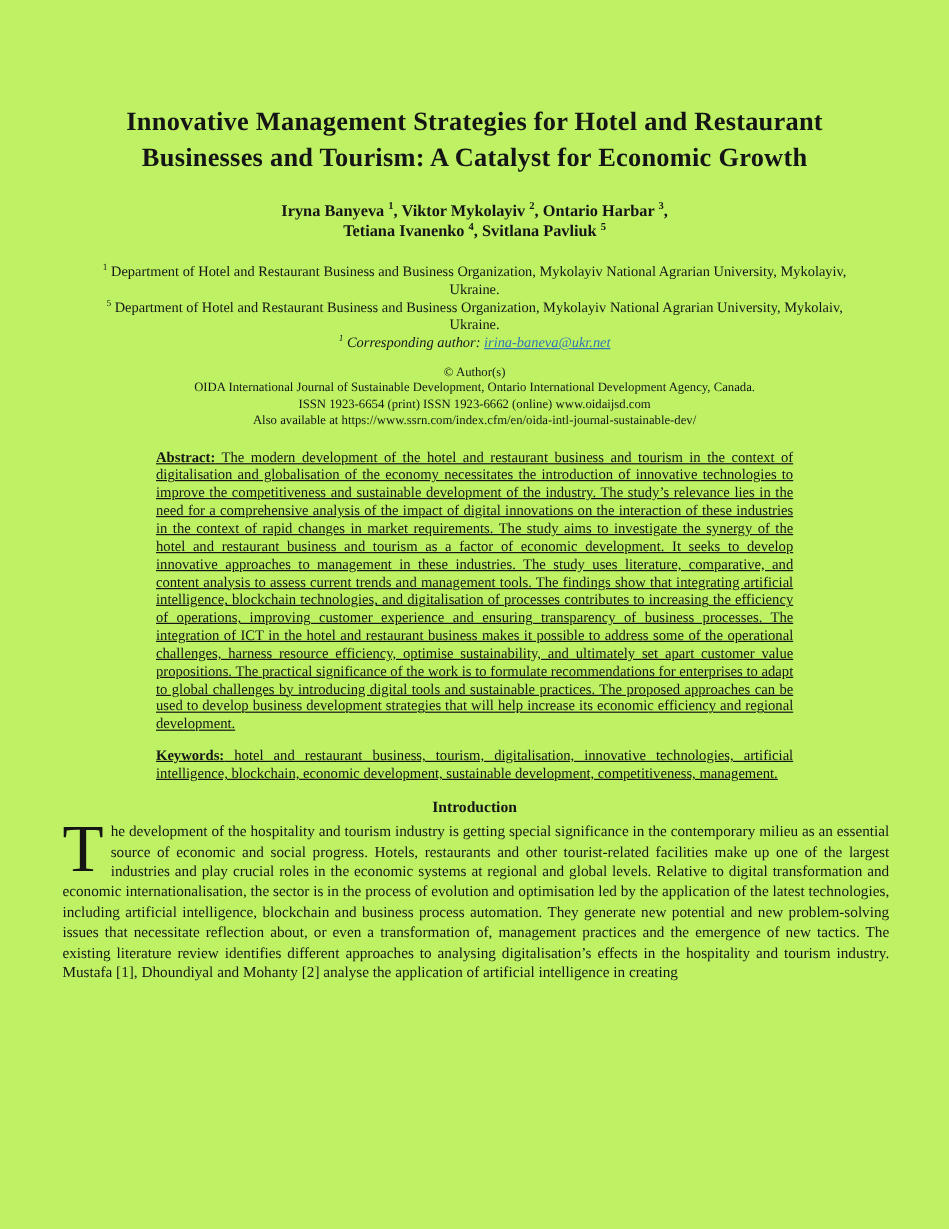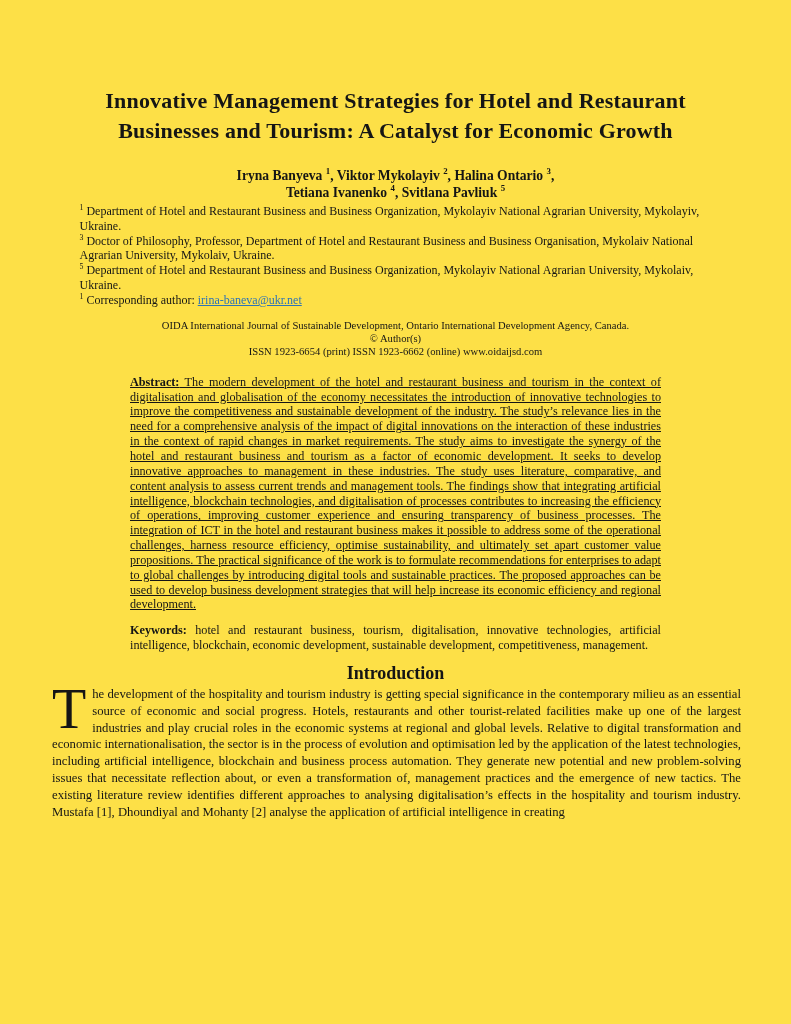--- a/index.html
+++ b/index.html
@@ -2,55 +2,55 @@
 <html><head>
 <meta charset="utf-8">
 <title>Paper</title>
 <style>
   html,body{margin:0;padding:0;}
   body{
     width:791px;height:1024px;background:#ffffff;color:#151515;
     font-family:"Liberation Serif", serif;
     -webkit-font-smoothing:antialiased;
   }
-  .page{position:relative;width:791px;height:1024px;overflow:hidden;background:#fde047;}
+  .page{position:relative;width:791px;height:1024px;overflow:hidden;background:#bef264;}
 
   .title{
     margin:0 auto;padding-top:86px;width:660px;
     font-size:22px;line-height:30px;font-weight:700;text-align:center;
     letter-spacing:0.2px;
   }
   .authors{
     margin-top:21px;text-align:center;font-weight:700;
     font-size:13.6px;line-height:17px;
   }
   .affiliations{
-    margin:3px auto 0 auto;width:632px;
+    margin:18px auto 0 auto;width:632px;text-align:center;
     font-size:12px;line-height:14.8px;
   }
   .affiliation{margin:0;}
-  .corresponding{margin-top:0;}
+  .corresponding{margin-top:0;font-style:italic;}
   .link{color:#2e74b5;text-decoration:underline;cursor:pointer;}
 
   .publisher{
     margin-top:11px;text-align:center;
     font-size:10.6px;line-height:13.4px;
   }
 
   .abstract-block{
     margin:16px 0 0 130px;width:531px;
     font-size:12.2px;line-height:14.85px;text-align:justify;text-decoration:underline;
   }
   .keywords-block{
     margin:11px 0 0 130px;width:531px;
-    font-size:12.2px;line-height:14.85px;text-align:justify;
+    font-size:12.2px;line-height:14.85px;text-align:justify;text-decoration:underline;
   }
 
   .intro-heading{
-    margin-top:13px;text-align:center;font-weight:700;font-size:18px;line-height:15px;
+    margin-top:13px;text-align:center;font-weight:700;font-size:13px;line-height:15px;
   }
   .intro-para{
     margin:5px 50px 0 52px;width:689px;
     font-size:12.7px;line-height:16.8px;text-align:justify;
   }
   .dropcap{
     float:left;
     font-size:56px;line-height:43px;
     padding:2px 6px 0 0;
     font-weight:400;
@@ -59,35 +59,35 @@
   b{font-weight:700;}
 </style>
 </head>
 <body>
 
 <div class="page">
 
   <h1 class="title">Innovative Management Strategies for Hotel and Restaurant Businesses and Tourism: A Catalyst for Economic Growth</h1>
 
   <div class="authors">
-    <div><span>Iryna Banyeva </span><sup>1</sup><span>, Viktor Mykolayiv </span><sup>2</sup><span>, Halina Ontario </span><sup>3</sup><span>,</span></div>
+    <div><span>Iryna Banyeva </span><sup>1</sup><span>, Viktor Mykolayiv </span><sup>2</sup><span>, Ontario Harbar </span><sup>3</sup><span>,</span></div>
     <div><span>Tetiana Ivanenko </span><sup>4</sup><span>, Svitlana Pavliuk </span><sup>5</sup></div>
   </div>
 
   <div class="affiliations">
     <div class="affiliation"><sup>1</sup><span> Department of Hotel and Restaurant Business and Business Organization, Mykolayiv National Agrarian University, Mykolayiv, Ukraine.</span></div>
-    <div class="affiliation"><sup>3</sup><span> Doctor of Philosophy, Professor, Department of Hotel and Restaurant Business and Business Organisation, Mykolaiv National Agrarian University, Mykolaiv, Ukraine.</span></div>
     <div class="affiliation"><sup>5</sup><span> Department of Hotel and Restaurant Business and Business Organization, Mykolayiv National Agrarian University, Mykolaiv, Ukraine.</span></div>
     <div class="affiliation corresponding"><sup>1</sup><span> Corresponding author: </span><a class="link">irina-baneva@ukr.net</a></div>
   </div>
 
   <div class="publisher">
+    <div>© Author(s)</div>
     <div>OIDA International Journal of Sustainable Development, Ontario International Development Agency, Canada.</div>
-    <div>© Author(s)</div>
     <div>ISSN 1923-6654 (print) ISSN 1923-6662 (online) www.oidaijsd.com</div>
+    <div>Also available at https://www.ssrn.com/index.cfm/en/oida-intl-journal-sustainable-dev/</div>
   </div>
 
   <p class="abstract-block"><b>Abstract:</b><span> The modern development of the hotel and restaurant business and tourism in the context of digitalisation and globalisation of the economy necessitates the introduction of innovative technologies to improve the competitiveness and sustainable development of the industry. The study’s relevance lies in the need for a comprehensive analysis of the impact of digital innovations on the interaction of these industries in the context of rapid changes in market requirements. The study aims to investigate the synergy of the hotel and restaurant business and tourism as a factor of economic development. It seeks to develop innovative approaches to management in these industries. The study uses literature, comparative, and content analysis to assess current trends and management tools. The findings show that integrating artificial intelligence, blockchain technologies, and digitalisation of processes contributes to increasing the efficiency of operations, improving customer experience and ensuring transparency of business processes. The integration of ICT in the hotel and restaurant business makes it possible to address some of the operational challenges, harness resource efficiency, optimise sustainability, and ultimately set apart customer value propositions. The practical significance of the work is to formulate recommendations for enterprises to adapt to global challenges by introducing digital tools and sustainable practices. The proposed approaches can be used to develop business development strategies that will help increase its economic efficiency and regional development.</span></p>
 
   <p class="keywords-block"><b>Keywords:</b><span> hotel and restaurant business, tourism, digitalisation, innovative technologies, artificial intelligence, blockchain, economic development, sustainable development, competitiveness, management.</span></p>
 
   <div class="intro-heading">Introduction</div>
 
   <p class="intro-para"><span class="dropcap">T</span><span>he development of the hospitality and tourism industry is getting special significance in the contemporary milieu as an essential source of economic and social progress. Hotels, restaurants and other tourist-related facilities make up one of the largest industries and play crucial roles in the economic systems at regional and global levels. Relative to digital transformation and economic internationalisation, the sector is in the process of evolution and optimisation led by the application of the latest technologies, including artificial intelligence, blockchain and business process automation. They generate new potential and new problem-solving issues that necessitate reflection about, or even a transformation of, management practices and the emergence of new tactics. The existing literature review identifies different approaches to analysing digitalisation’s effects in the hospitality and tourism industry. Mustafa [1], Dhoundiyal and Mohanty [2] analyse the application of artificial intelligence in creating</span></p>
 

